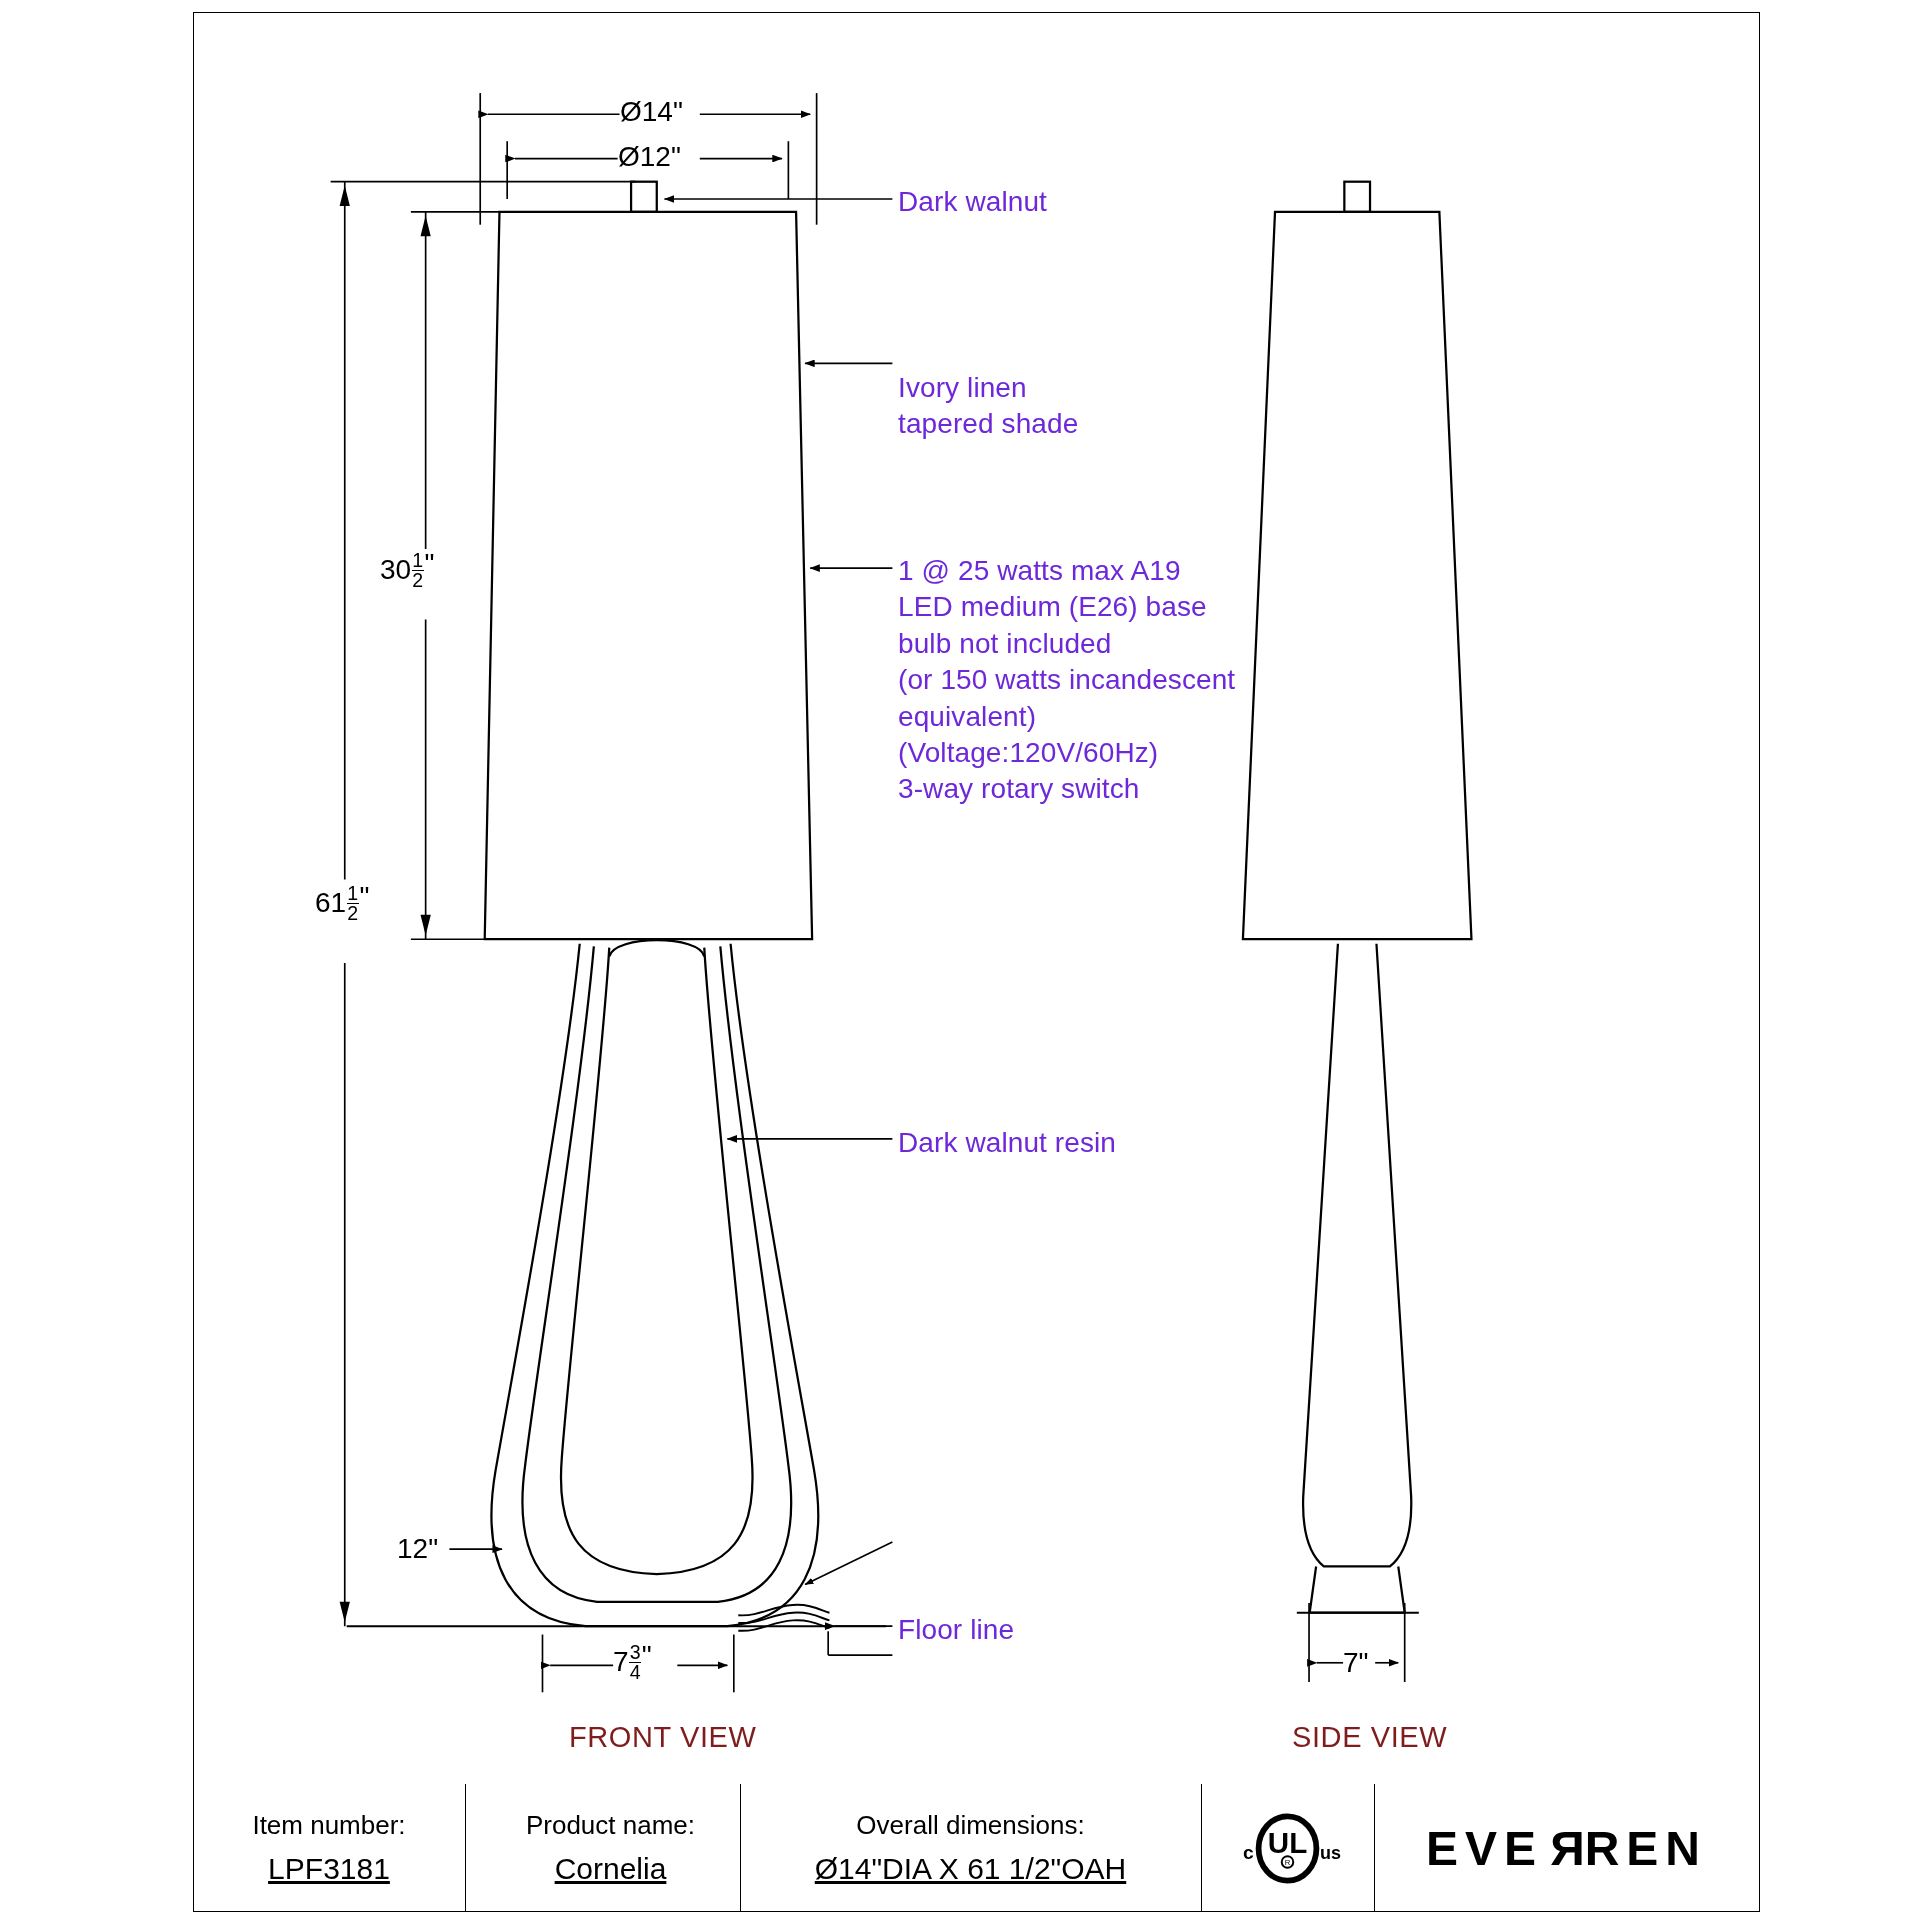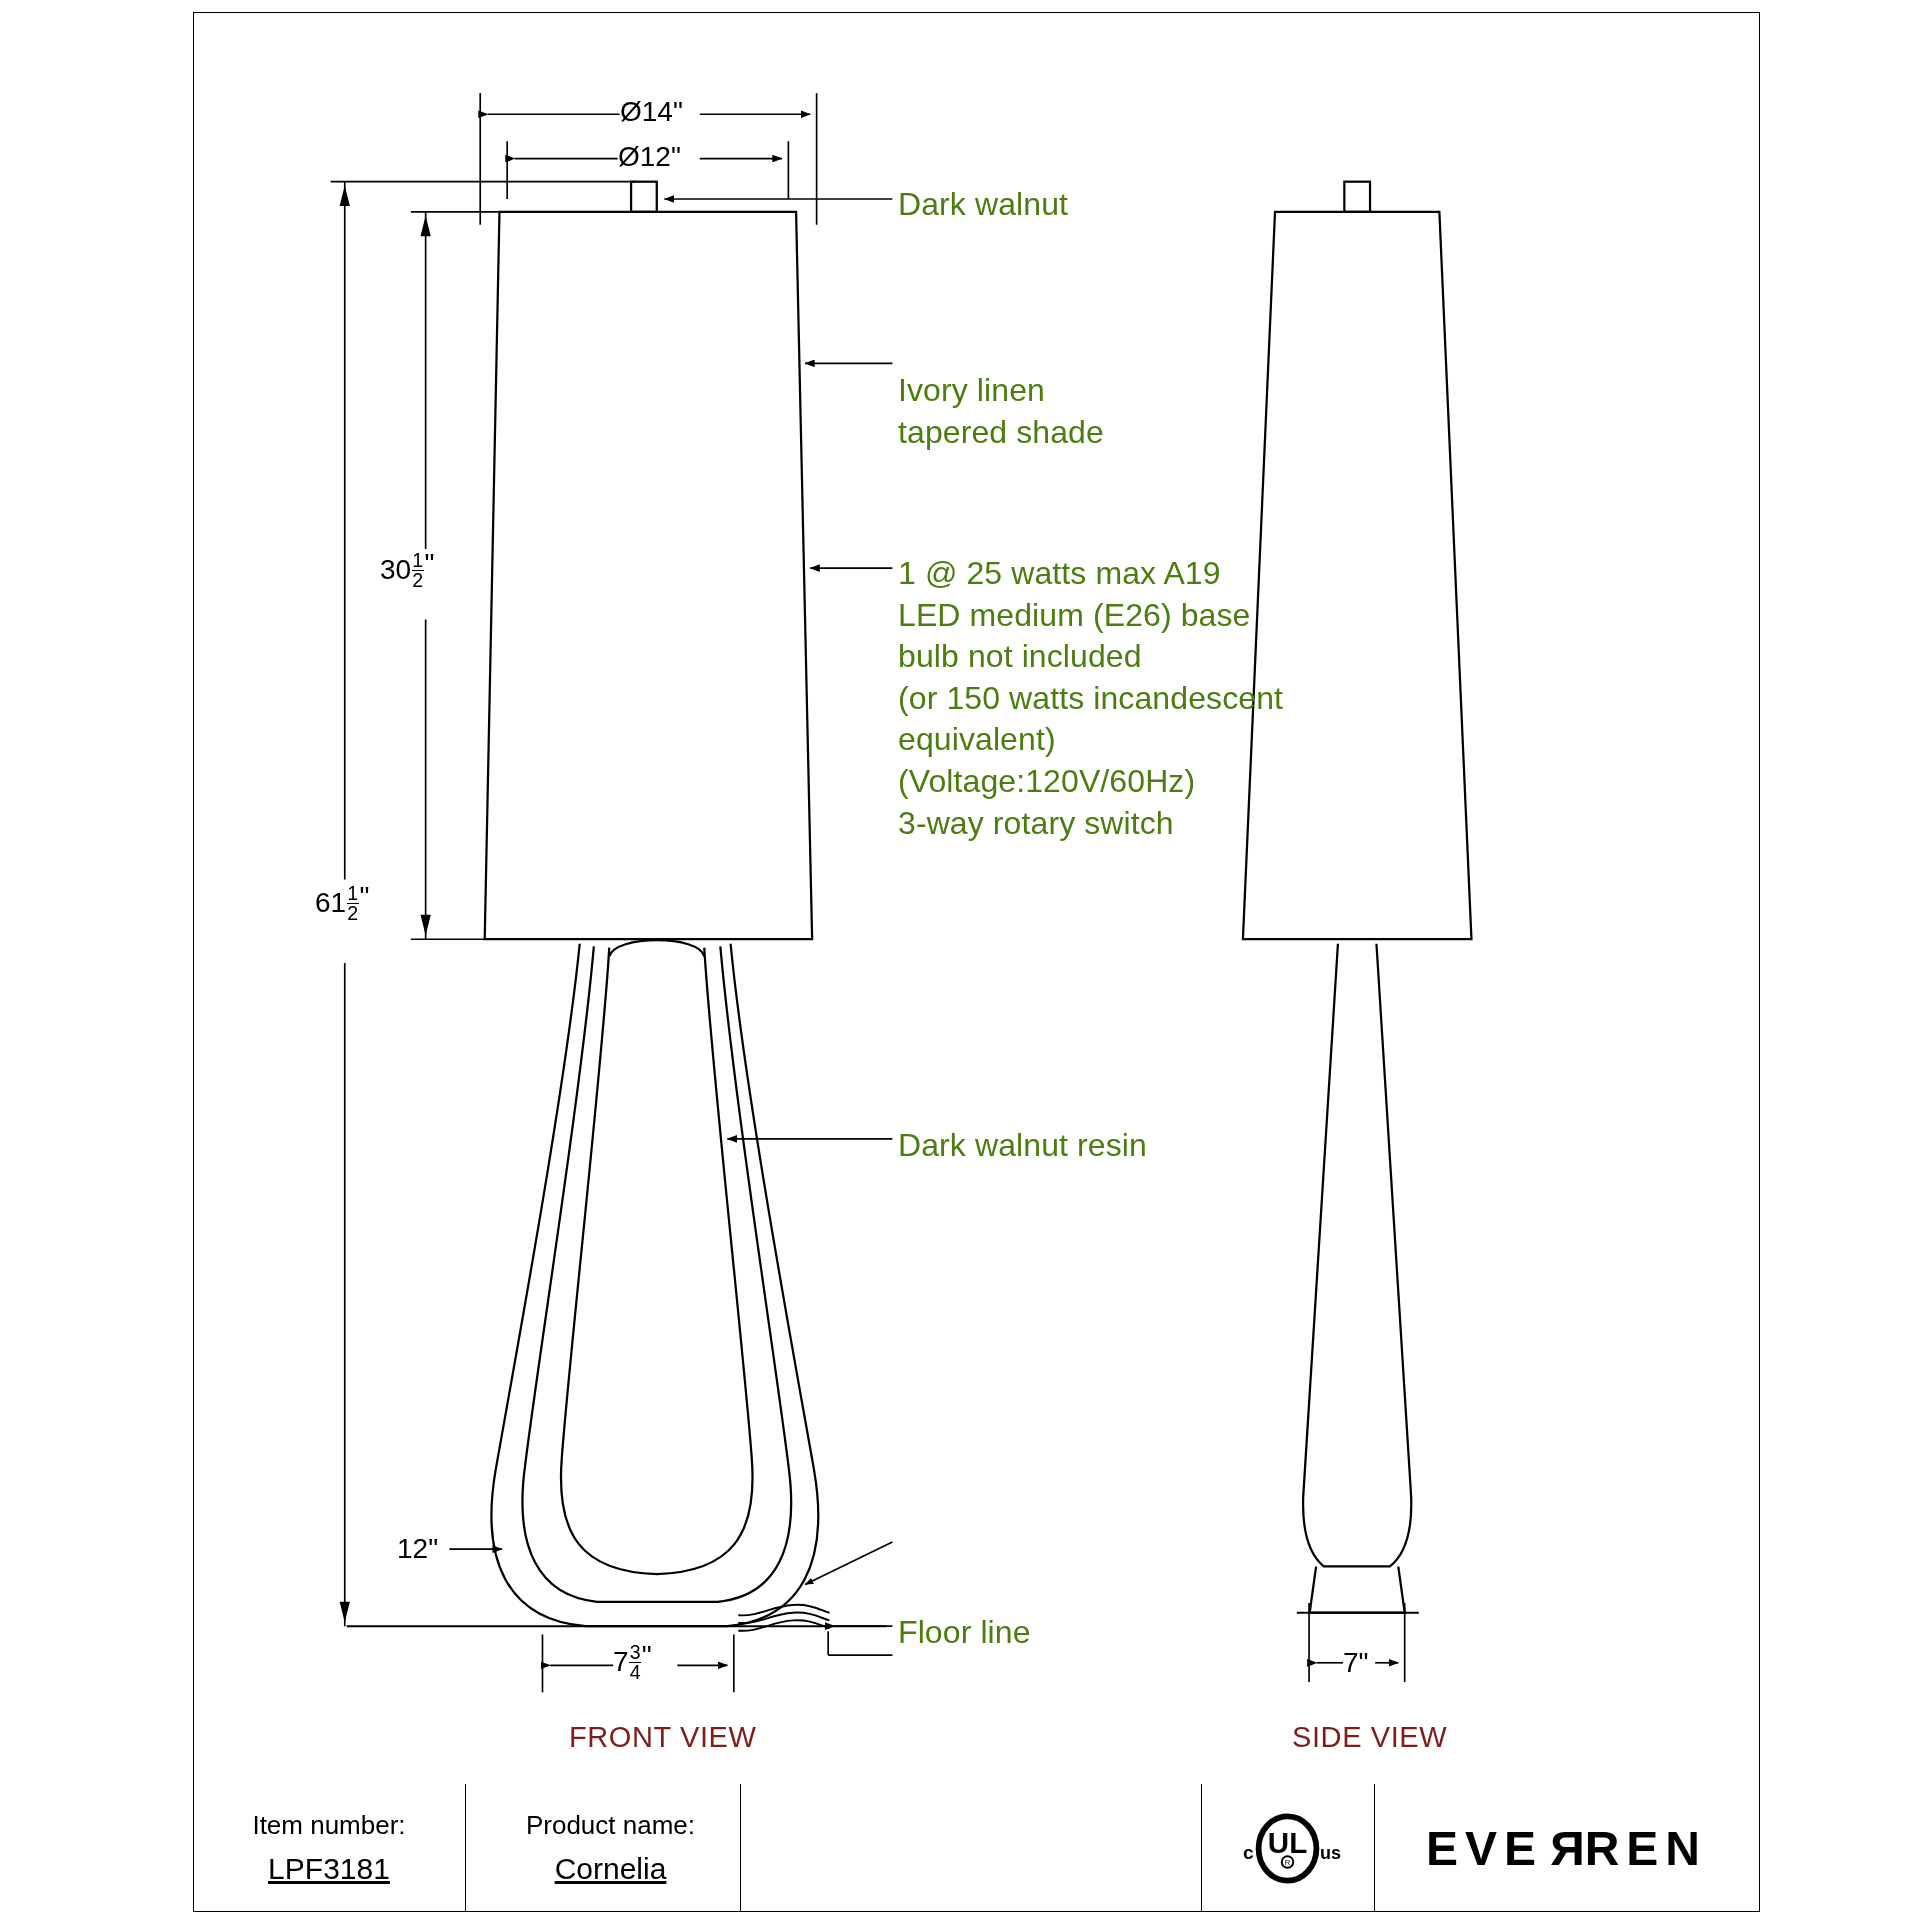--- a/index.html
+++ b/index.html
@@ -8,21 +8,21 @@
     font-family:"Liberation Sans", sans-serif;
     color:#000;
     overflow:hidden;
   }
   #sheet{position:relative;width:1926px;height:1926px;background:#fff;}
   .frame{
     position:absolute;left:193px;top:11.6px;width:1567px;height:1900px;
     border:1.3px solid #000;box-sizing:border-box;
   }
   svg.draw{position:absolute;left:0;top:0;width:1926px;height:1926px;overflow:visible;}
-  .lbl{position:absolute;font-size:32px;line-height:1.30;white-space:pre;color:#4d7c0f;letter-spacing:0.1px;}
+  .lbl{position:absolute;font-size:28px;line-height:1.30;white-space:pre;color:#6d28d9;letter-spacing:0.1px;}
   .dim{position:absolute;font-size:28px;color:#000;white-space:nowrap;}
   .viewname{position:absolute;font-size:29px;letter-spacing:0.6px;color:#7f1d1d;white-space:nowrap;}
 
   
   .fr{display:inline-flex;flex-direction:column;align-items:center;vertical-align:middle;
       line-height:0.95;font-size:0.70em;position:relative;top:-0.6px;margin:0 0.6px;}
   .fr .num{display:block;padding:0 0.6px;}
   .fr .den{display:block;border-top:1.3px solid #000;padding:0 0.6px;}
   .inchmark{vertical-align:top;font-size:1em;position:relative;top:-3.9px;}
 
@@ -244,20 +244,24 @@
     <div class="cell" style="left:0;width:272px;text-align:center;">
       <div class="tb-head">Item number:</div>
       <div class="tb-val">LPF3181</div>
     </div>
 
     <div class="cell" style="left:272px;width:275px;padding-left:16px;">
       <div class="tb-head">Product name:</div>
       <div class="tb-val">Cornelia</div>
     </div>
 
+    <div class="cell" style="left:547px;width:461px;">
+      <div class="tb-head">Overall dimensions:</div>
+      <div class="tb-val">Ø14"DIA X 61 1/2"OAH</div>
+    </div>
 
     <div class="cell" style="left:1008px;width:173px;">
       <div class="ul-wrap">
         <svg viewBox="0 0 210 110" width="135" height="71">
           <ellipse cx="105" cy="55" rx="45" ry="50" fill="none" stroke="#000" stroke-width="9"></ellipse>
           <text x="105" y="62" font-family="'Liberation Sans', sans-serif" font-size="46" font-weight="bold" text-anchor="middle" fill="#000">UL</text>
           <circle cx="105" cy="76" r="9" fill="none" stroke="#000" stroke-width="3"></circle>
           <text x="105" y="81" font-family="'Liberation Sans', sans-serif" font-size="12" text-anchor="middle" fill="#000">R</text>
           <text x="44" y="72" font-family="'Liberation Sans', sans-serif" font-size="30" font-weight="bold" text-anchor="middle" fill="#000">c</text>
           <text x="172" y="72" font-family="'Liberation Sans', sans-serif" font-size="28" font-weight="bold" text-anchor="middle" fill="#000">us</text>

